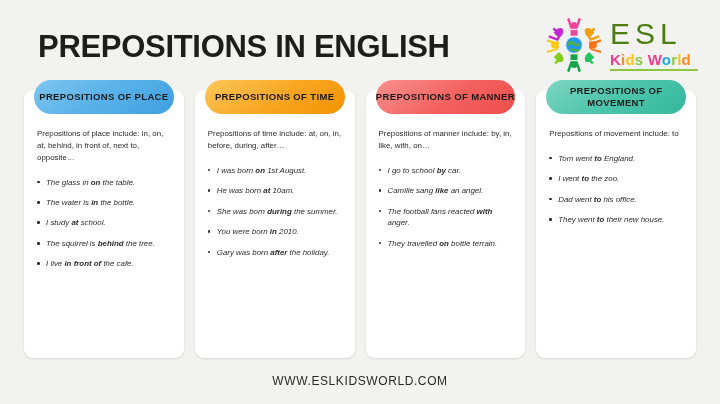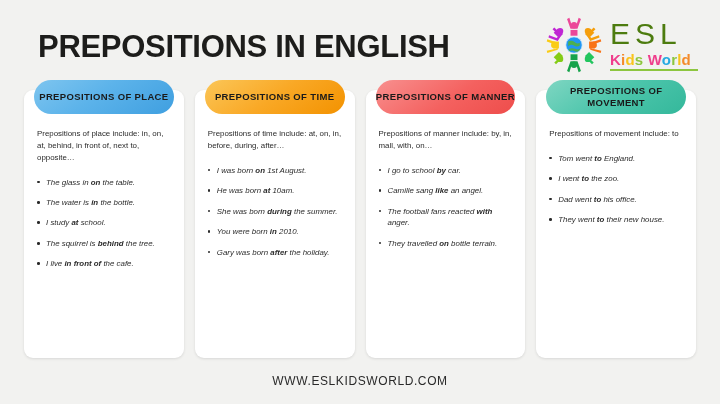--- a/index.html
+++ b/index.html
@@ -238,21 +238,21 @@
           <li><span>He was born </span><b>at</b><span> 10am.</span></li>
           <li><span>She was born </span><b>during</b><span> the summer.</span></li>
           <li><span>You were born </span><b>in</b><span> 2010.</span></li>
           <li><span>Gary was born </span><b>after</b><span> the holiday.</span></li>
         </ul>
       </div>
       <div class="card">
         <div class="pill c2">
           <span>PREPOSITIONS OF MANNER</span>
         </div>
-        <p class="intro">Prepositions of manner include: by, in, mall, with, on…</p>
+        <p class="intro">Prepositions of manner include: by, in, like, with, on…</p>
         <ul class="examples">
           <li><span>I go to school </span><b>by</b><span> car.</span></li>
           <li><span>Camille sang </span><b>like</b><span> an angel.</span></li>
           <li><span>The football fans reacted </span><b>with</b><span> anger.</span></li>
           <li><span>They travelled </span><b>on</b><span> bottle terrain.</span></li>
         </ul>
       </div>
       <div class="card">
         <div class="pill c3">
           <span>PREPOSITIONS OF MOVEMENT</span>

